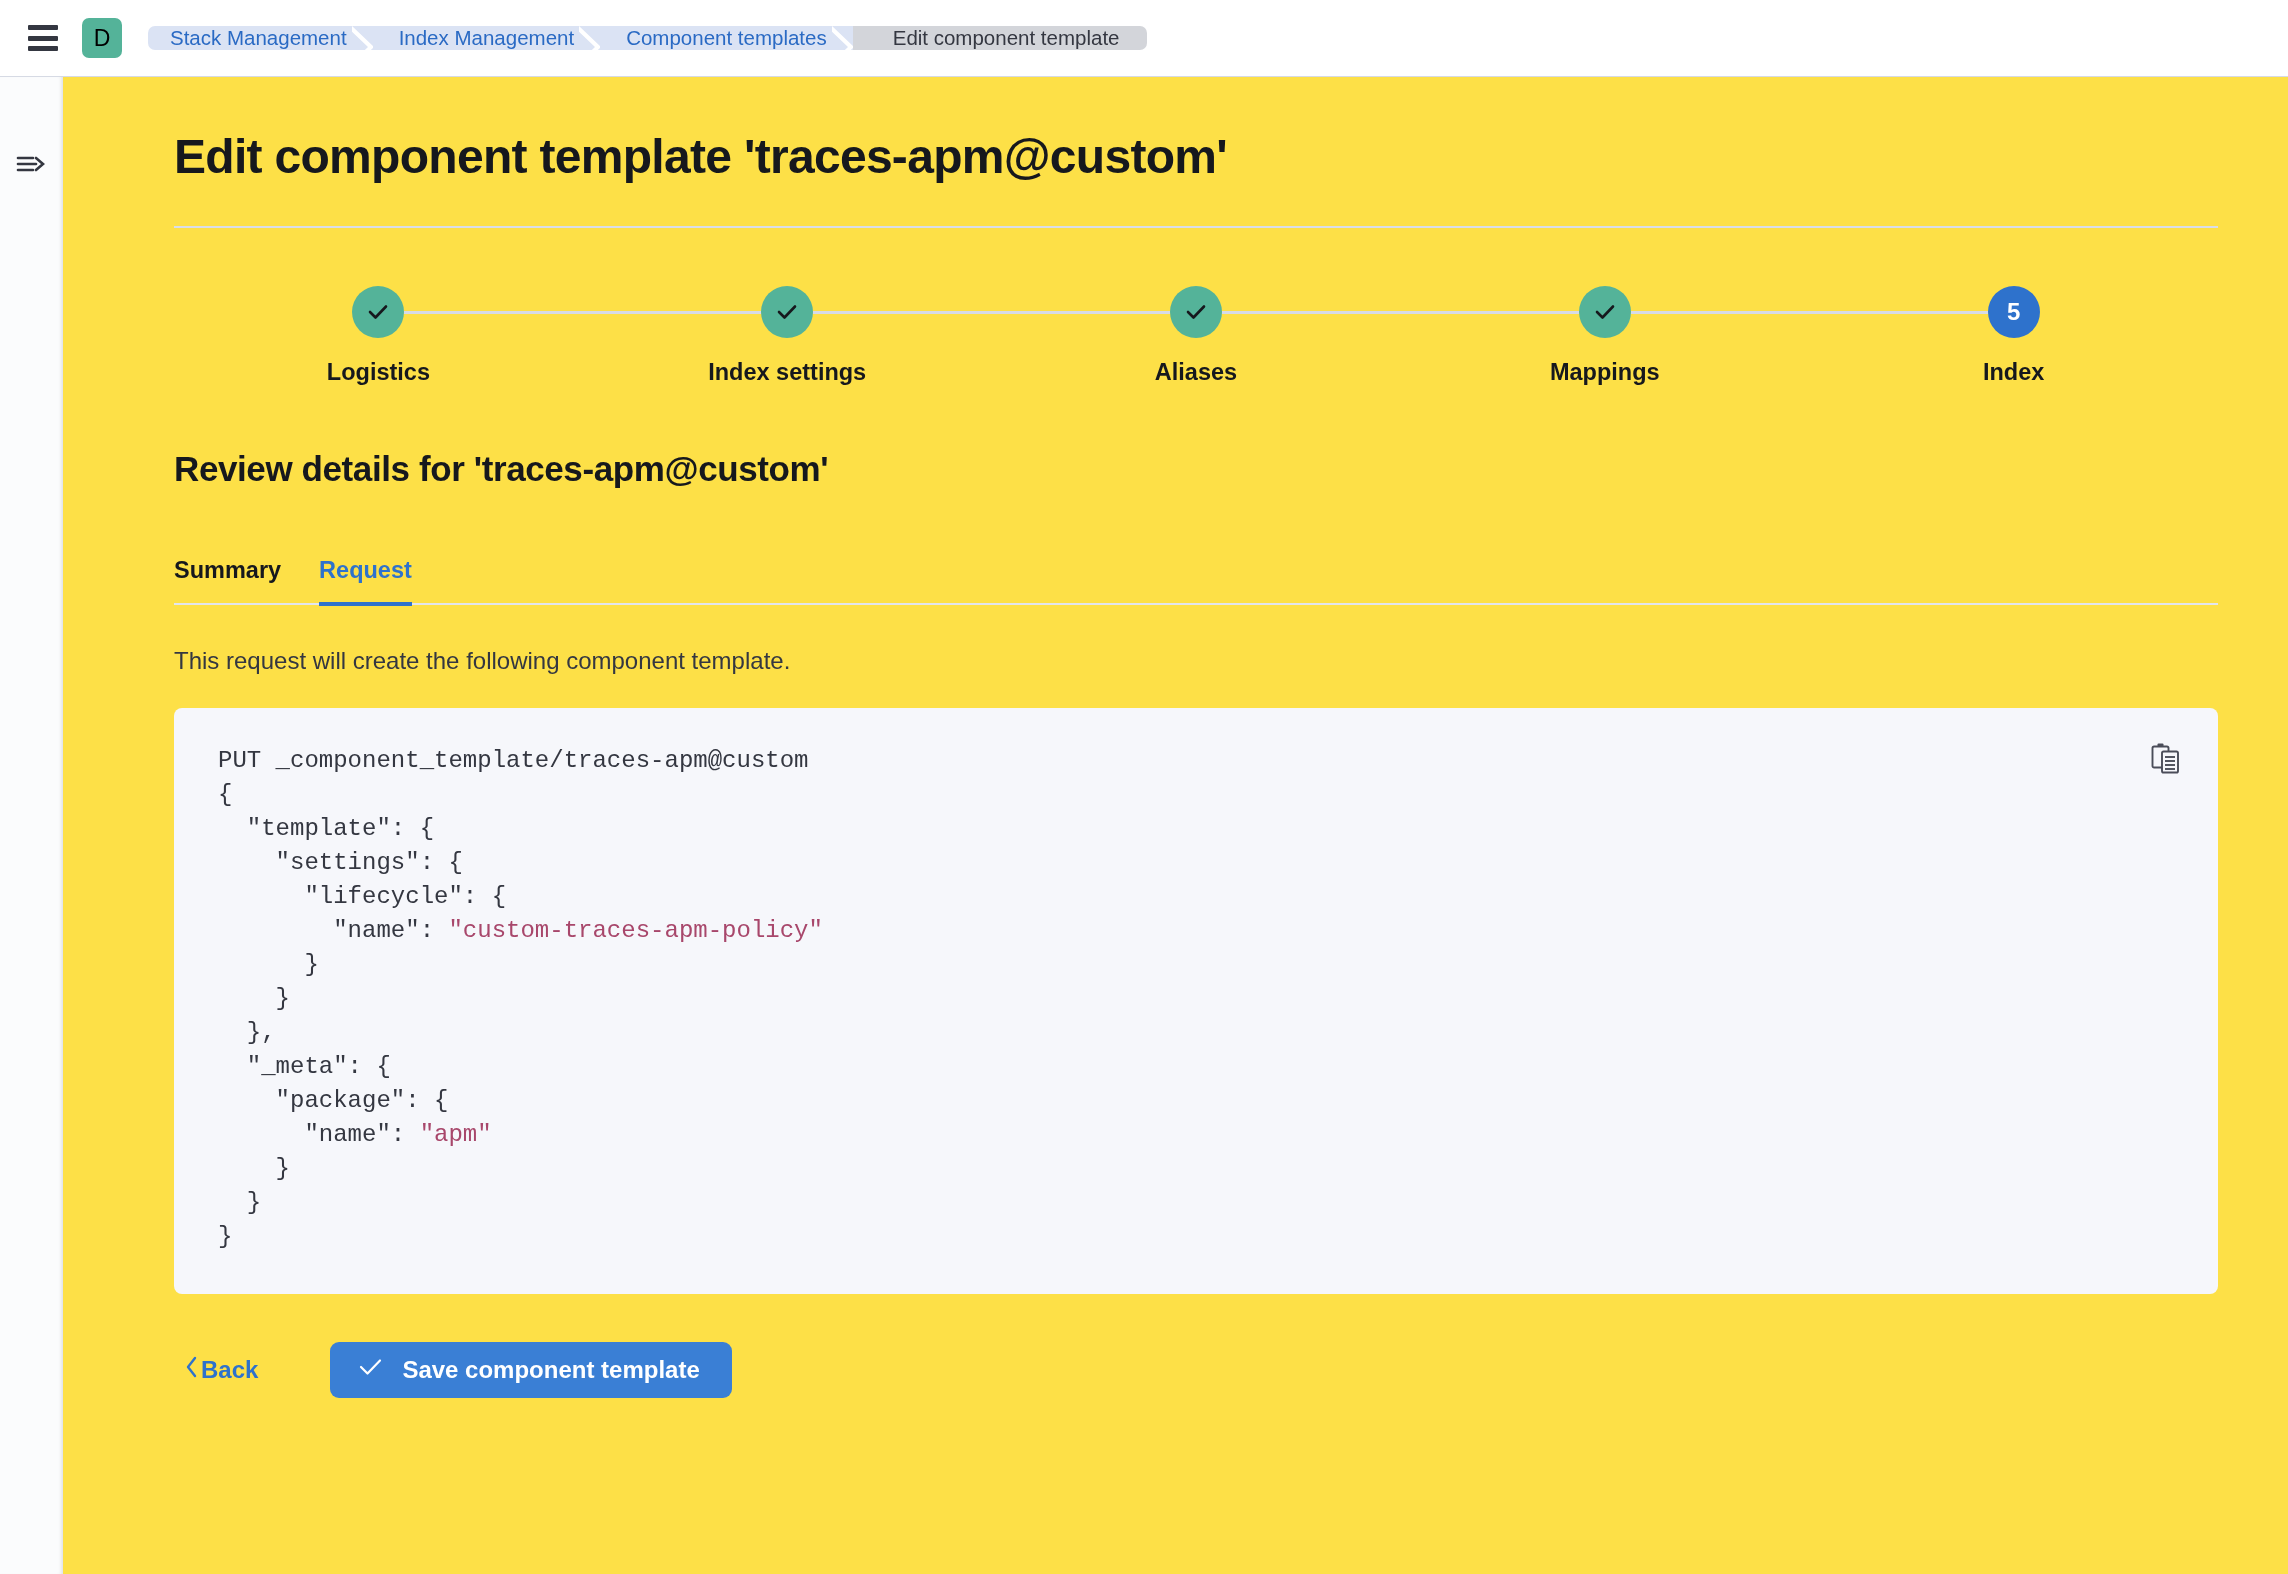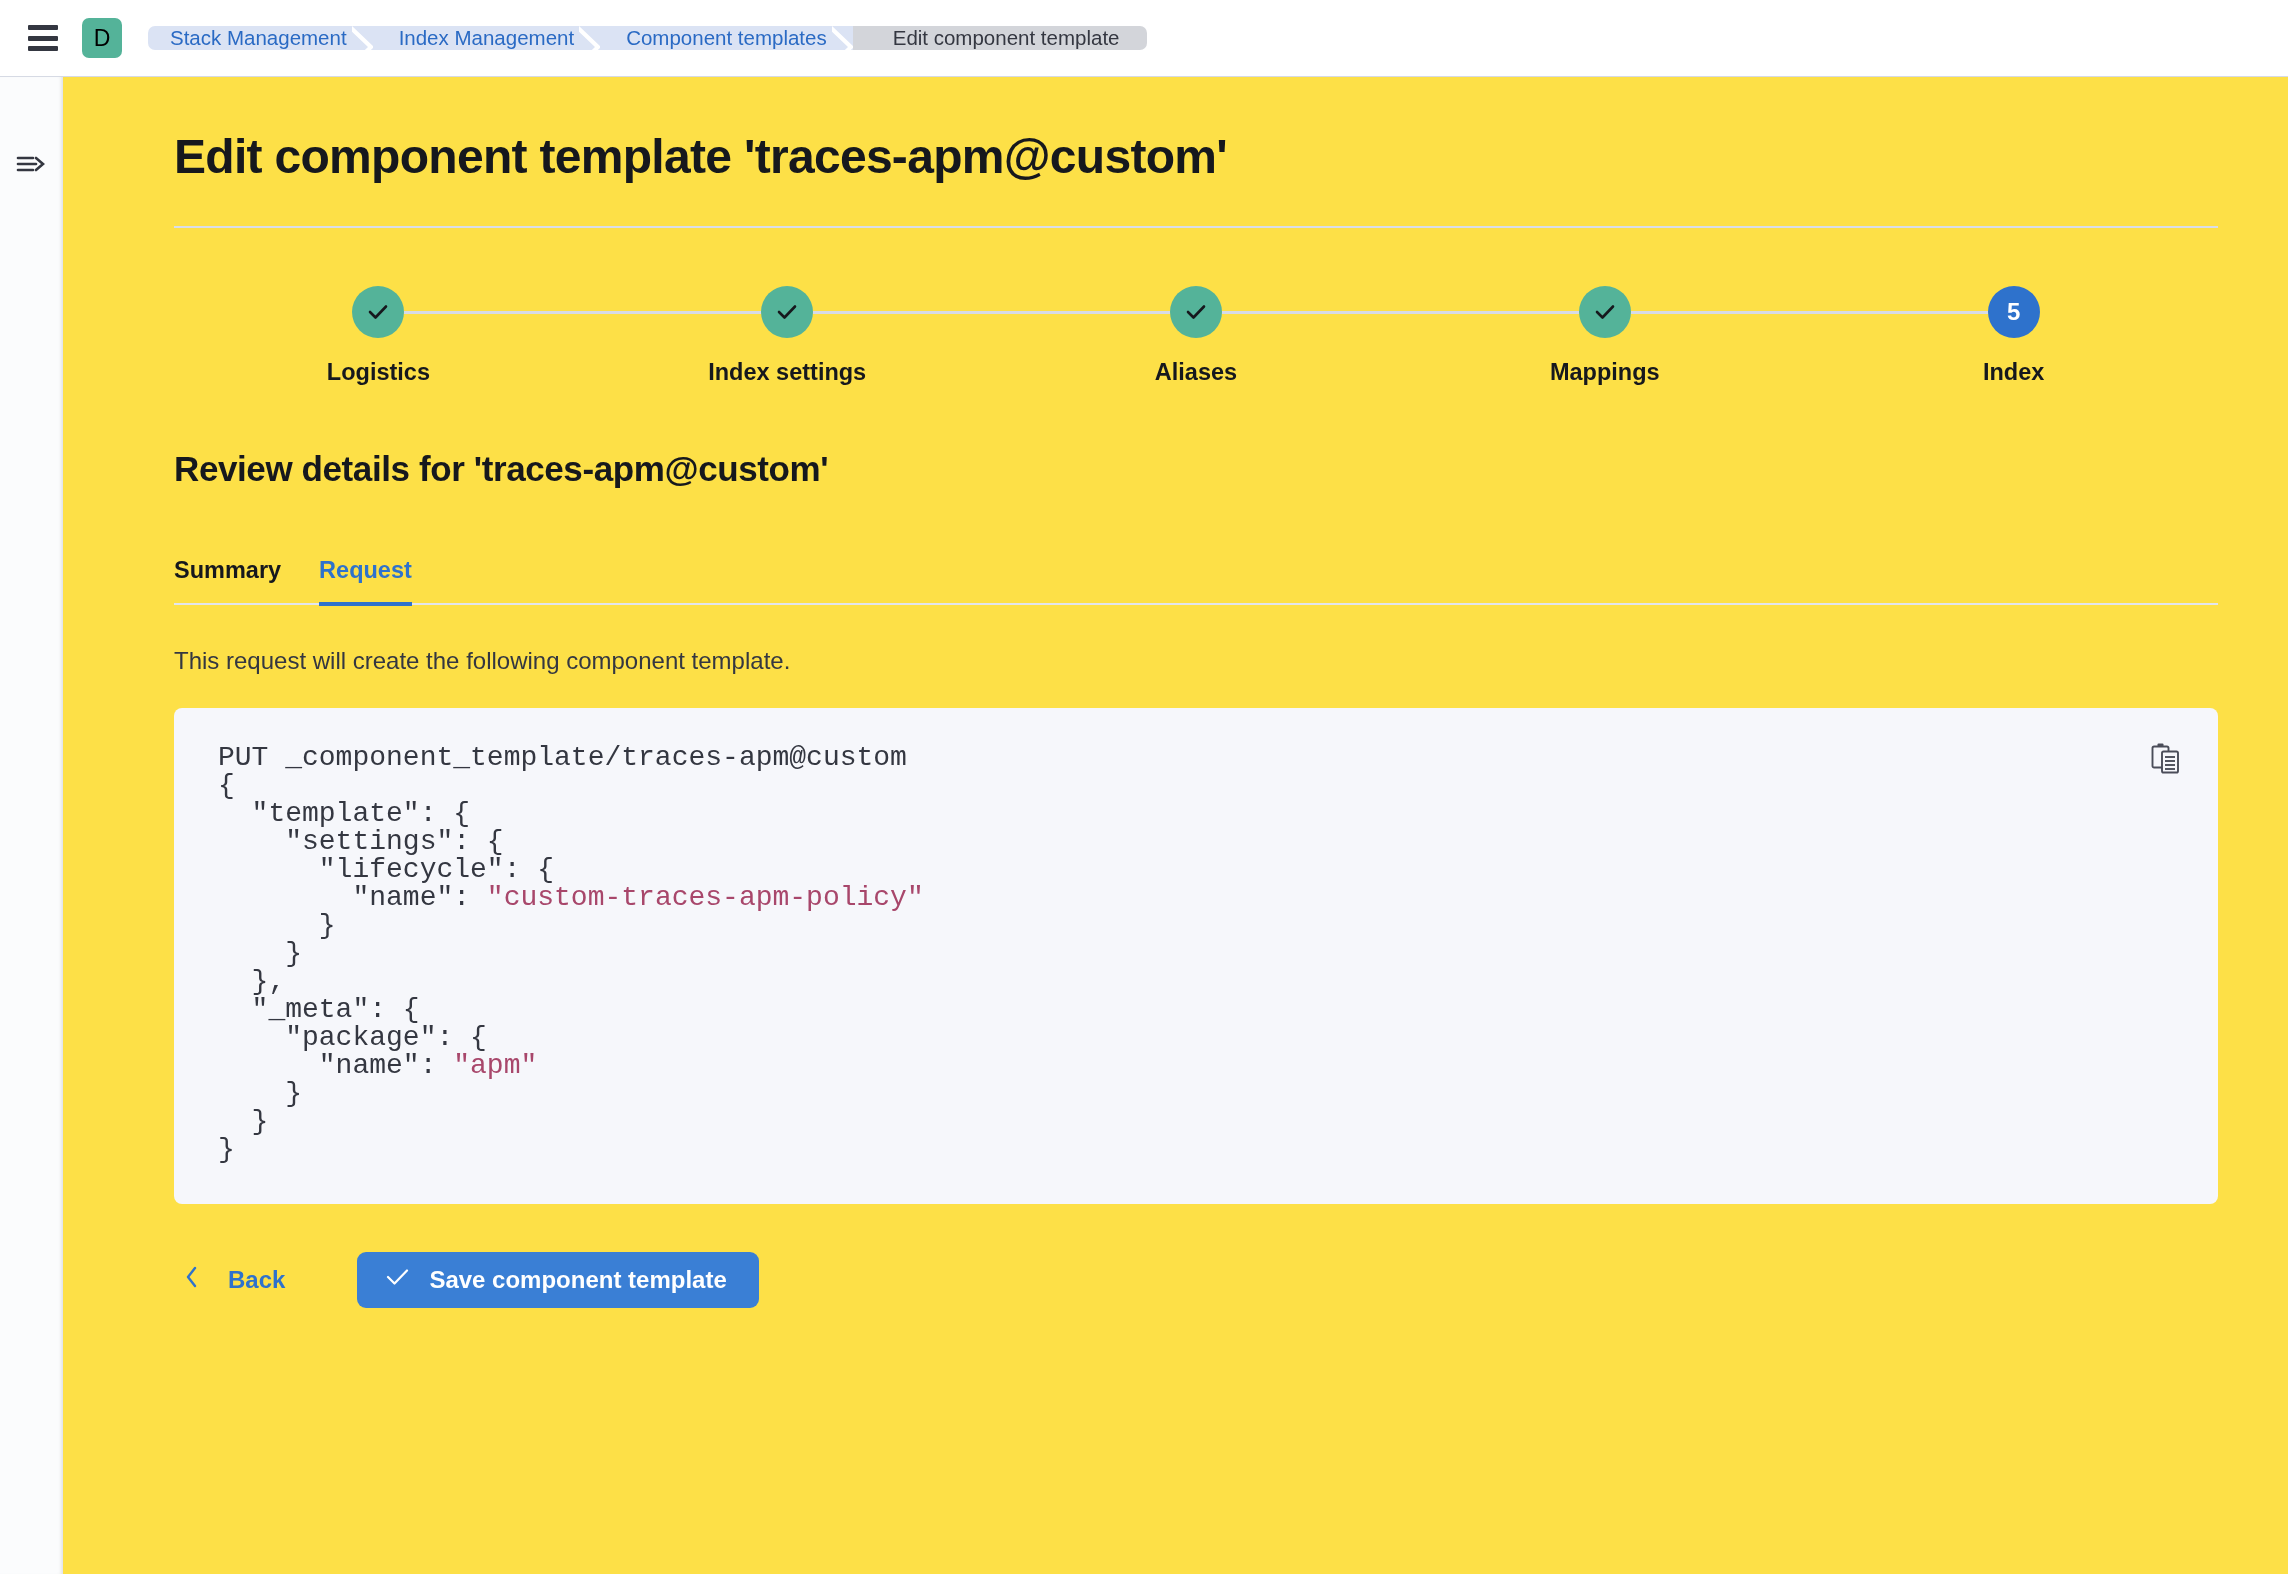--- a/index.html
+++ b/index.html
@@ -208,22 +208,22 @@
   .code-wrap {
     margin: 33px 0 0 63px;
     width: 2044px;
     background: #f6f7fb;
     border-radius: 8px;
     position: relative;
     padding: 36px 0 40px 0;
   }
   pre.code {
     font-family: "Liberation Mono", monospace;
-    font-size: 28px;
-    line-height: 28px;
+    font-size: 24px;
+    line-height: 34px;
     color: #343741;
     padding-left: 44px;
     white-space: pre;
     tab-size: 2;
   }
   pre.code .str { color: #a8476b; }
   .copy-btn {
     position: absolute;
     top: 28px; right: 30px;
     width: 44px; height: 44px;
@@ -231,21 +231,21 @@
     cursor: pointer;
     border-radius: 5px;
   }
 
   
   .actions {
     margin: 48px 0 0 63px;
     display: flex; align-items: center;
   }
   .back-btn {
-    display: flex; align-items: center; gap: 28px;
+    display: flex; align-items: center; gap: 1px;
     color: #2e72cc;
     font-size: 24px;
     font-weight: bold;
     cursor: pointer;
     padding: 10px 14px 10px 10px;
   }
   .save-btn {
     margin-left: 58px;
     background: #3a7fd5;
     color: #ffffff;

